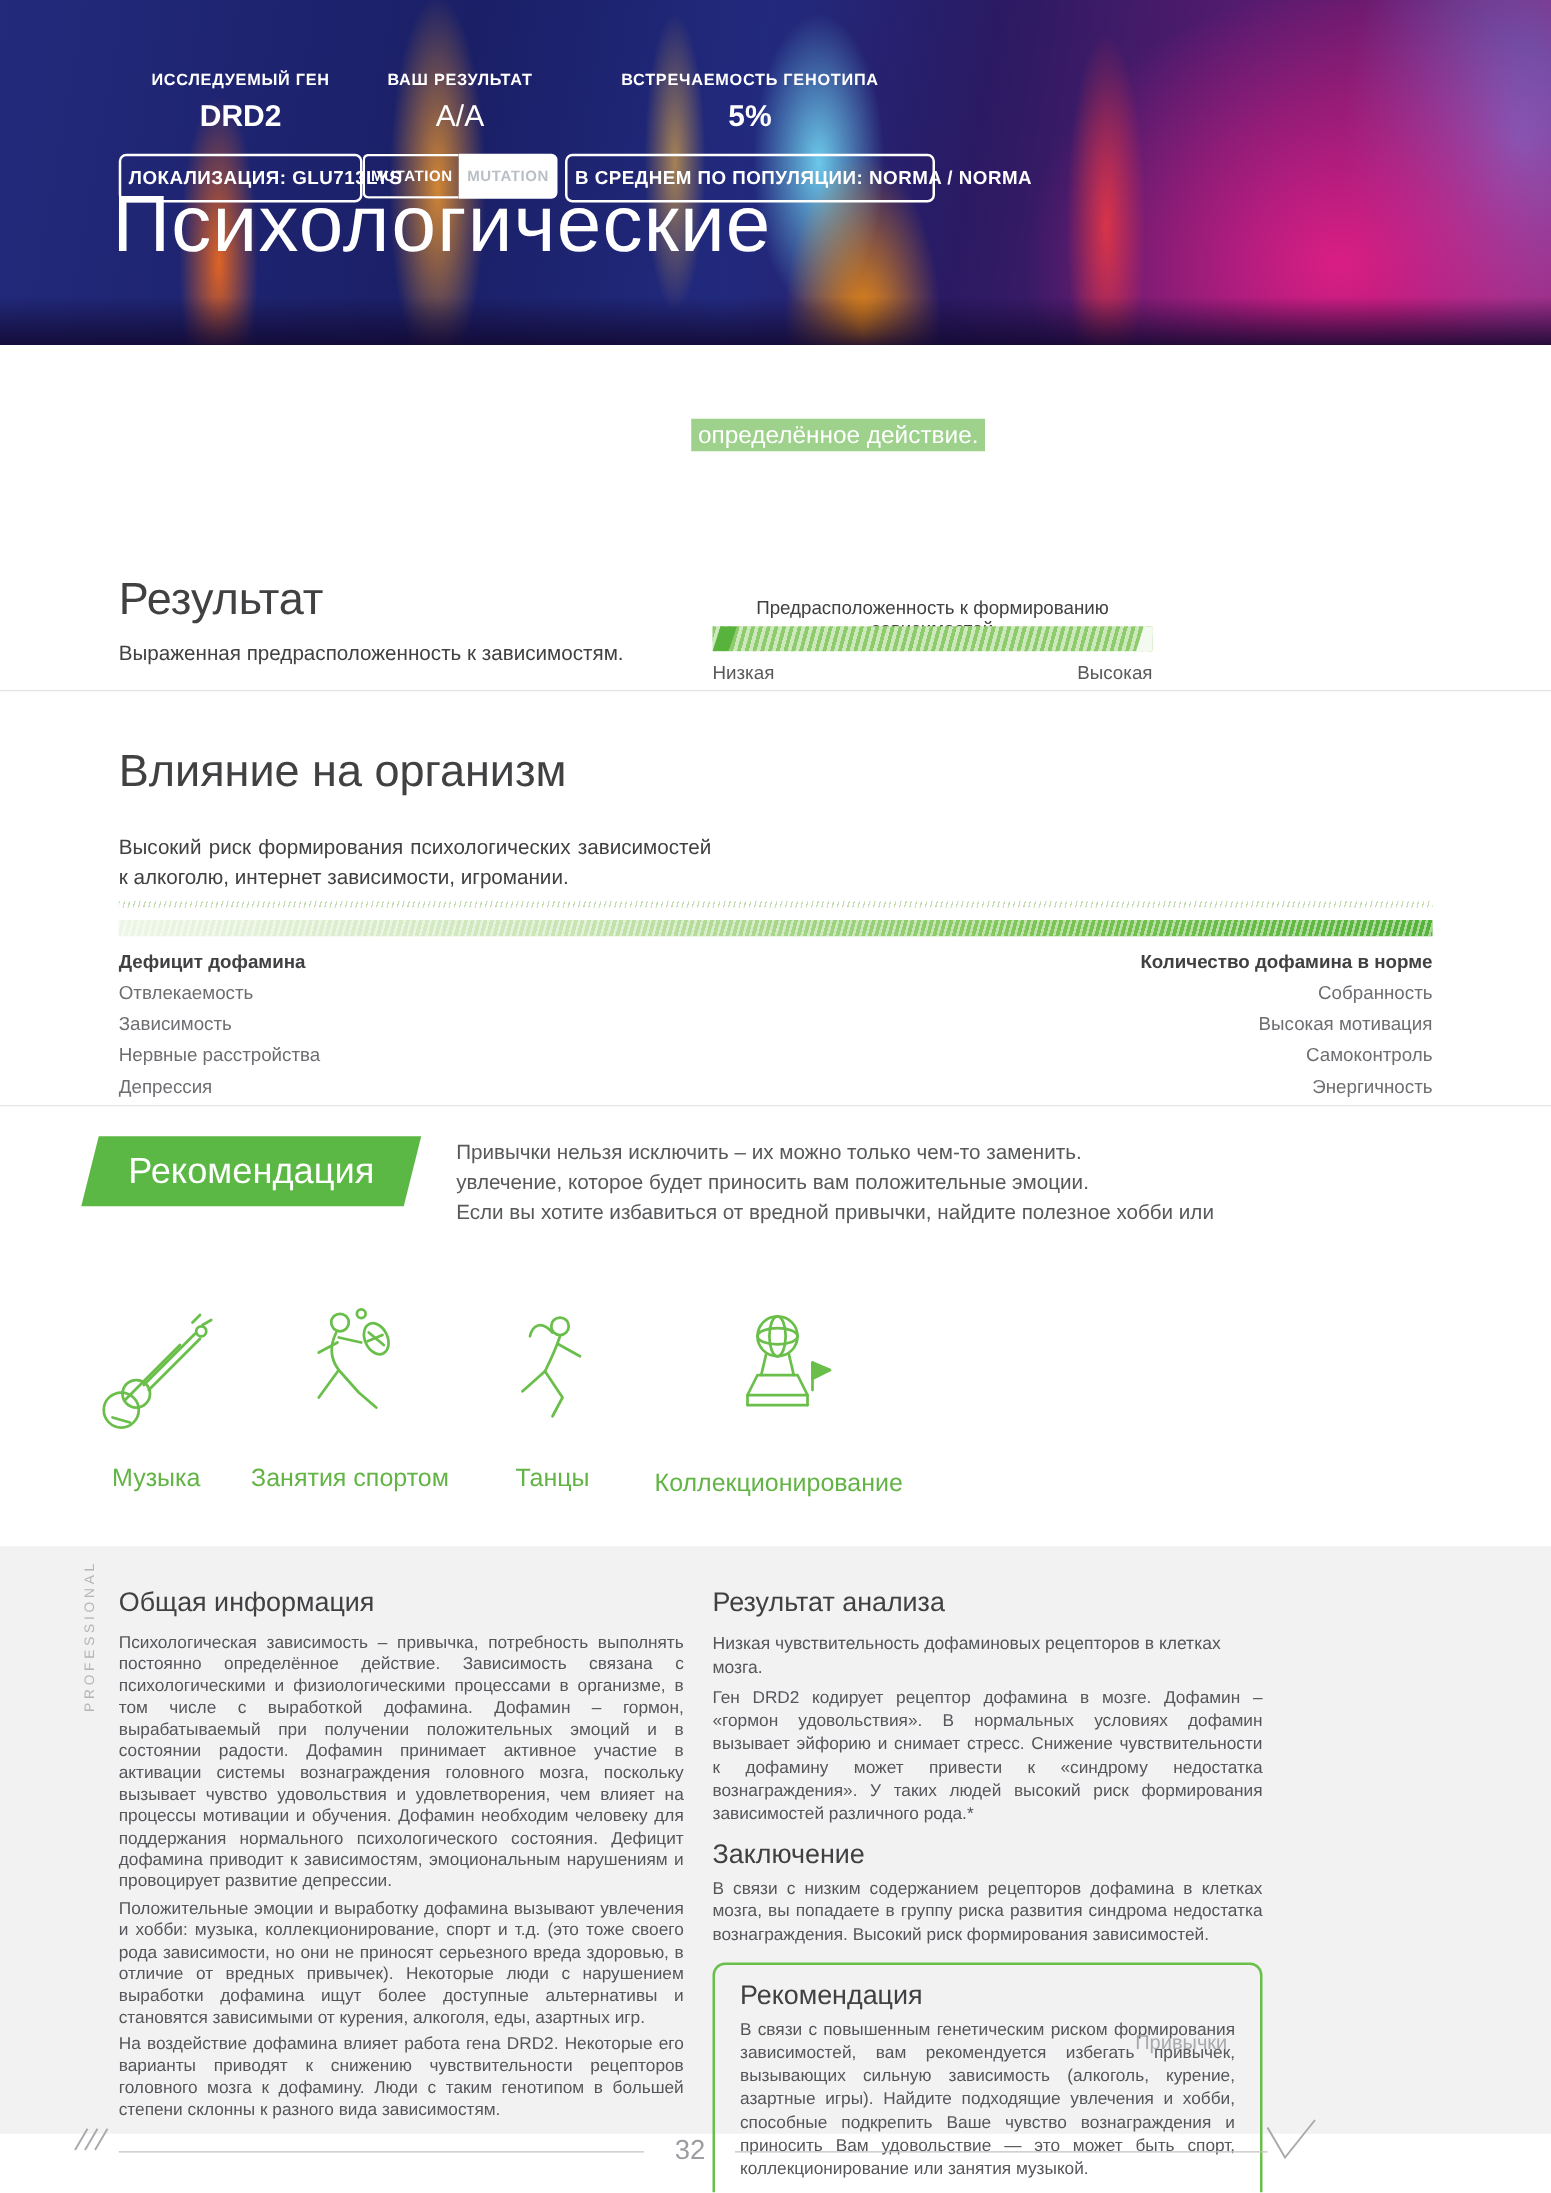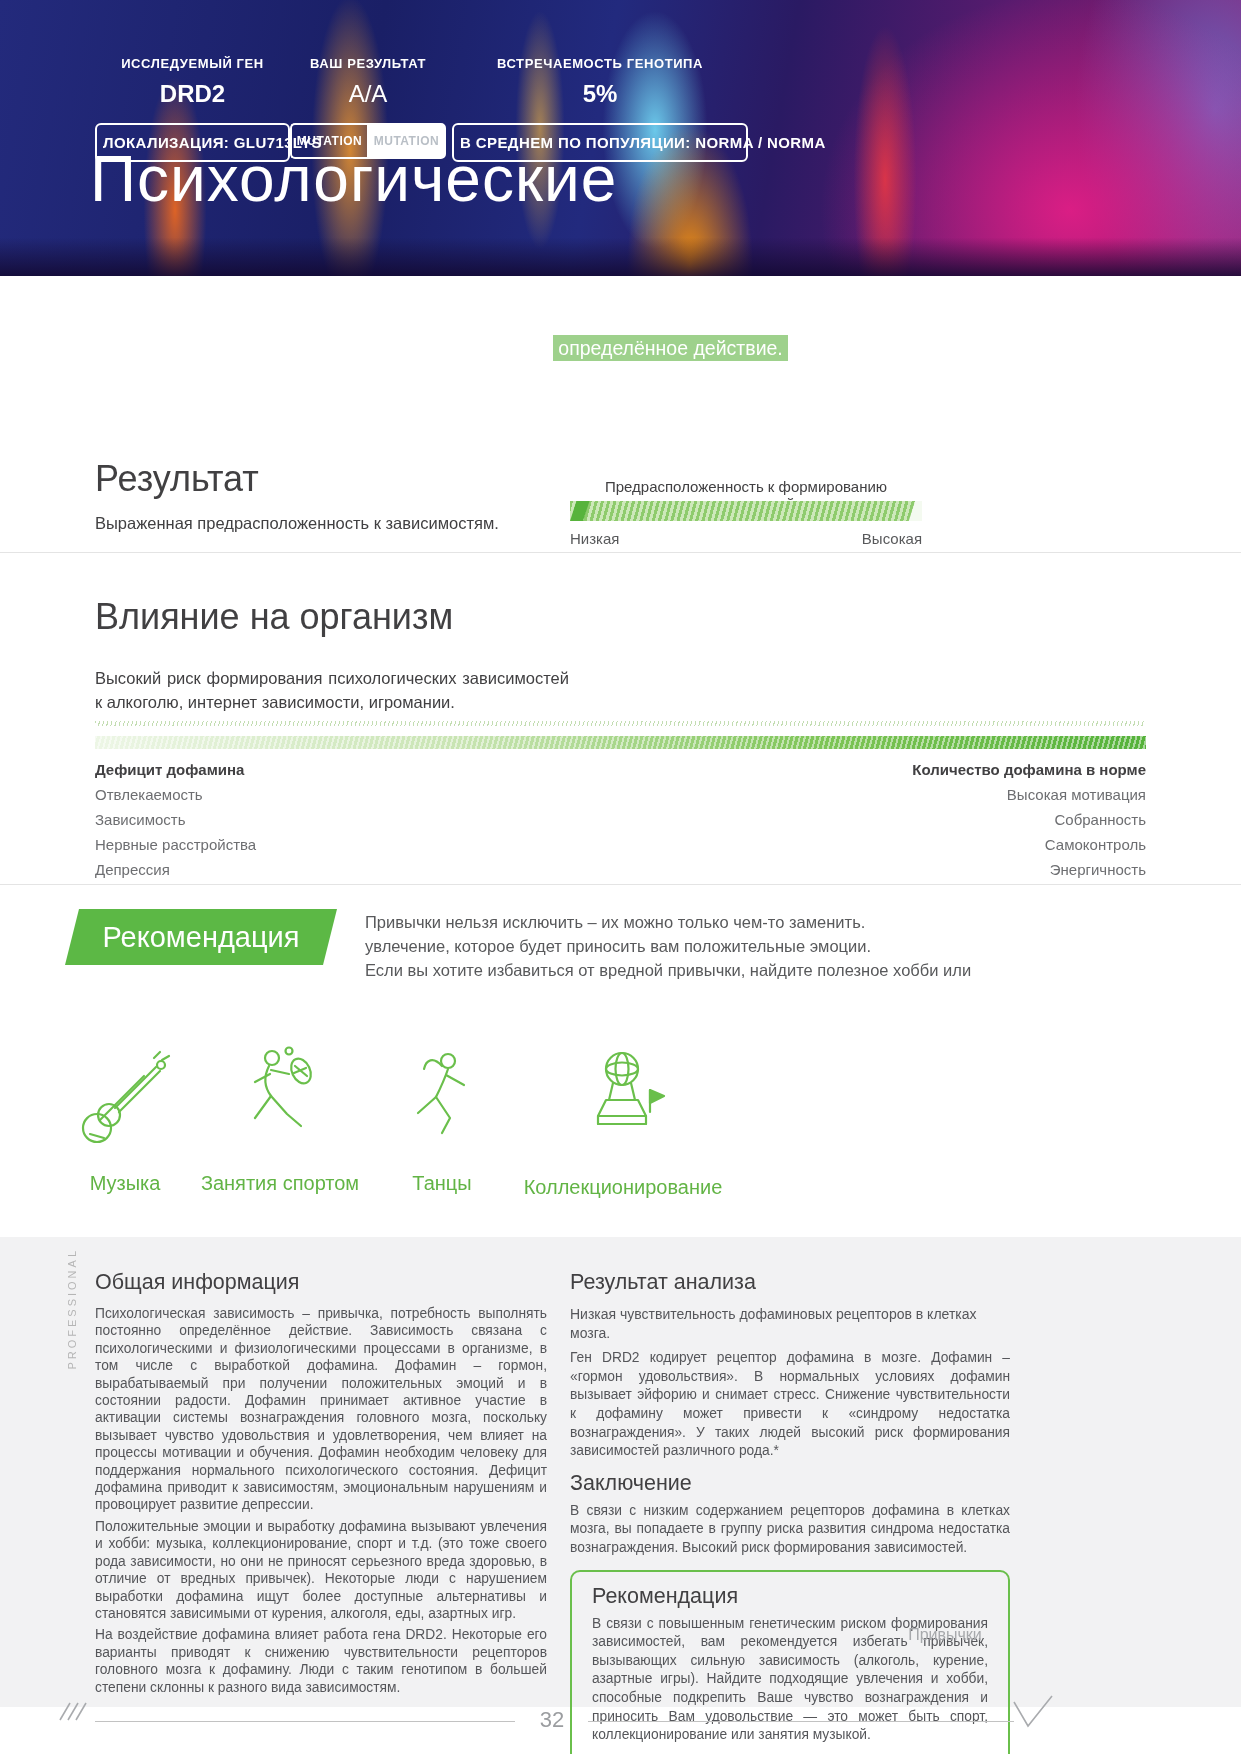--- a/index.html
+++ b/index.html
@@ -156,22 +156,22 @@
 
   <div class="dlist left">
     <div class="dtitle">Дефицит дофамина</div>
     <div>Отвлекаемость</div>
     <div>Зависимость</div>
     <div>Нервные расстройства</div>
     <div>Депрессия</div>
   </div>
   <div class="dlist right">
     <div class="dtitle">Количество дофамина в норме</div>
+    <div>Собранность</div>
     <div>Высокая мотивация</div>
-    <div>Собранность</div>
     <div>Самоконтроль</div>
     <div>Энергичность</div>
   </div>
   <div class="sep" style="top:884px;"></div>
 
   <div class="banner">
     <div class="banner-text">Рекомендация</div>
   </div>
   <div class="banner-side">
     <div>Привычки нельзя исключить – их можно только чем-то заменить.</div>

